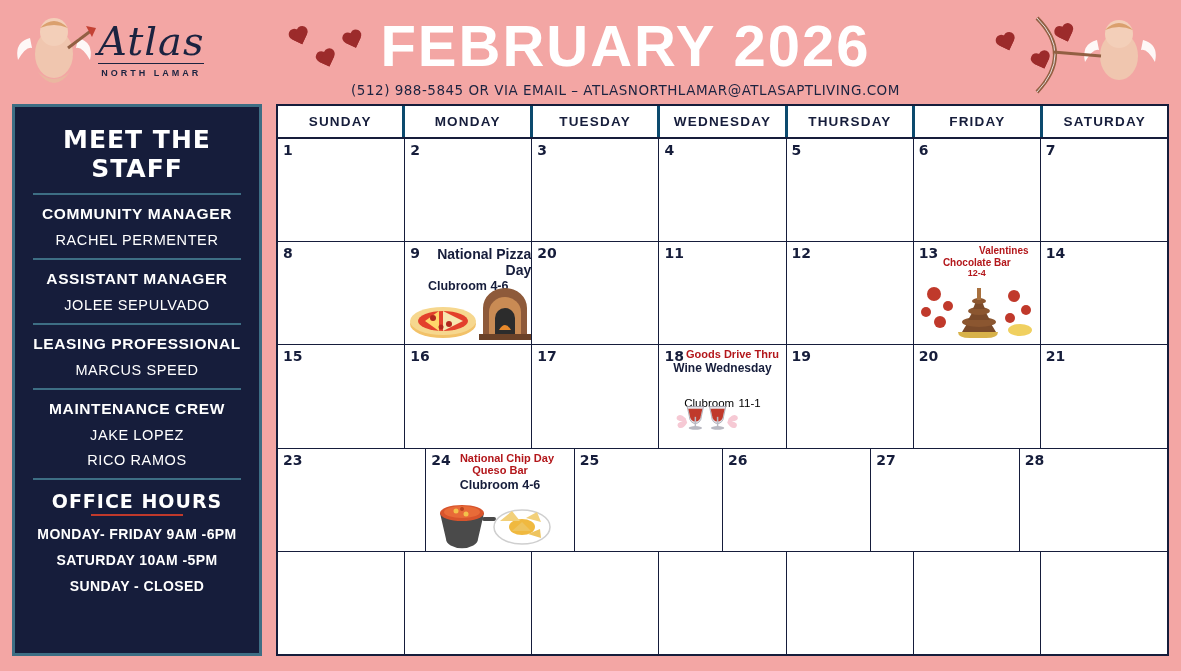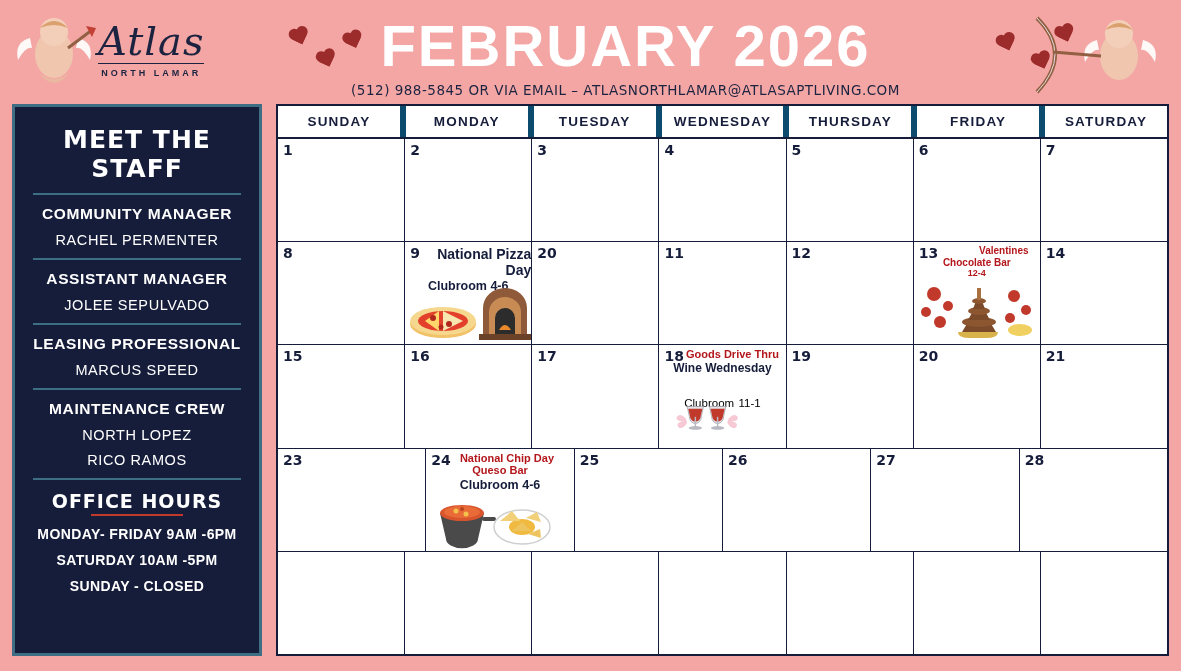--- a/index.html
+++ b/index.html
@@ -188,21 +188,21 @@
     border-bottom: 2px solid #161d3b;
   }
   .dow {
     flex: 1 1 0;
     text-align: center;
     font-weight: bold;
     font-size: 13.5px;
     letter-spacing: 1.2px;
     color: #161d3b;
     padding: 8px 0 8px 0;
-    border-right: 6px solid #0c4a6e;
+    border-right: 3px solid #0c4a6e;
   }
   .dow:last-child { border-right: none; }
   .week {
     display: flex;
     flex: 1 1 0;
     border-bottom: 1px solid #161d3b;
   }
   .week:last-child { border-bottom: none; }
   .cell {
     flex: 1 1 0;
@@ -318,21 +318,21 @@
 
       <div class="role">ASSISTANT MANAGER</div>
       <div class="person">JOLEE SEPULVADO</div>
       <div class="divider"></div>
 
       <div class="role">LEASING PROFESSIONAL</div>
       <div class="person">MARCUS SPEED</div>
       <div class="divider"></div>
 
       <div class="role">MAINTENANCE CREW</div>
-      <div class="person">NORTH LOPEZ</div>
+      <div class="person">JAKE LOPEZ</div>
       <div class="person">RICO RAMOS</div>
       <div class="divider"></div>
 
       <div class="hours-title">OFFICE HOURS</div>
       <div class="hours-underline"></div>
       <div class="hours-line">MONDAY- FRIDAY 9AM -6PM</div>
       <div class="hours-line">SATURDAY 10AM -5PM</div>
       <div class="hours-line">SUNDAY - CLOSED</div>
     </div>
 

